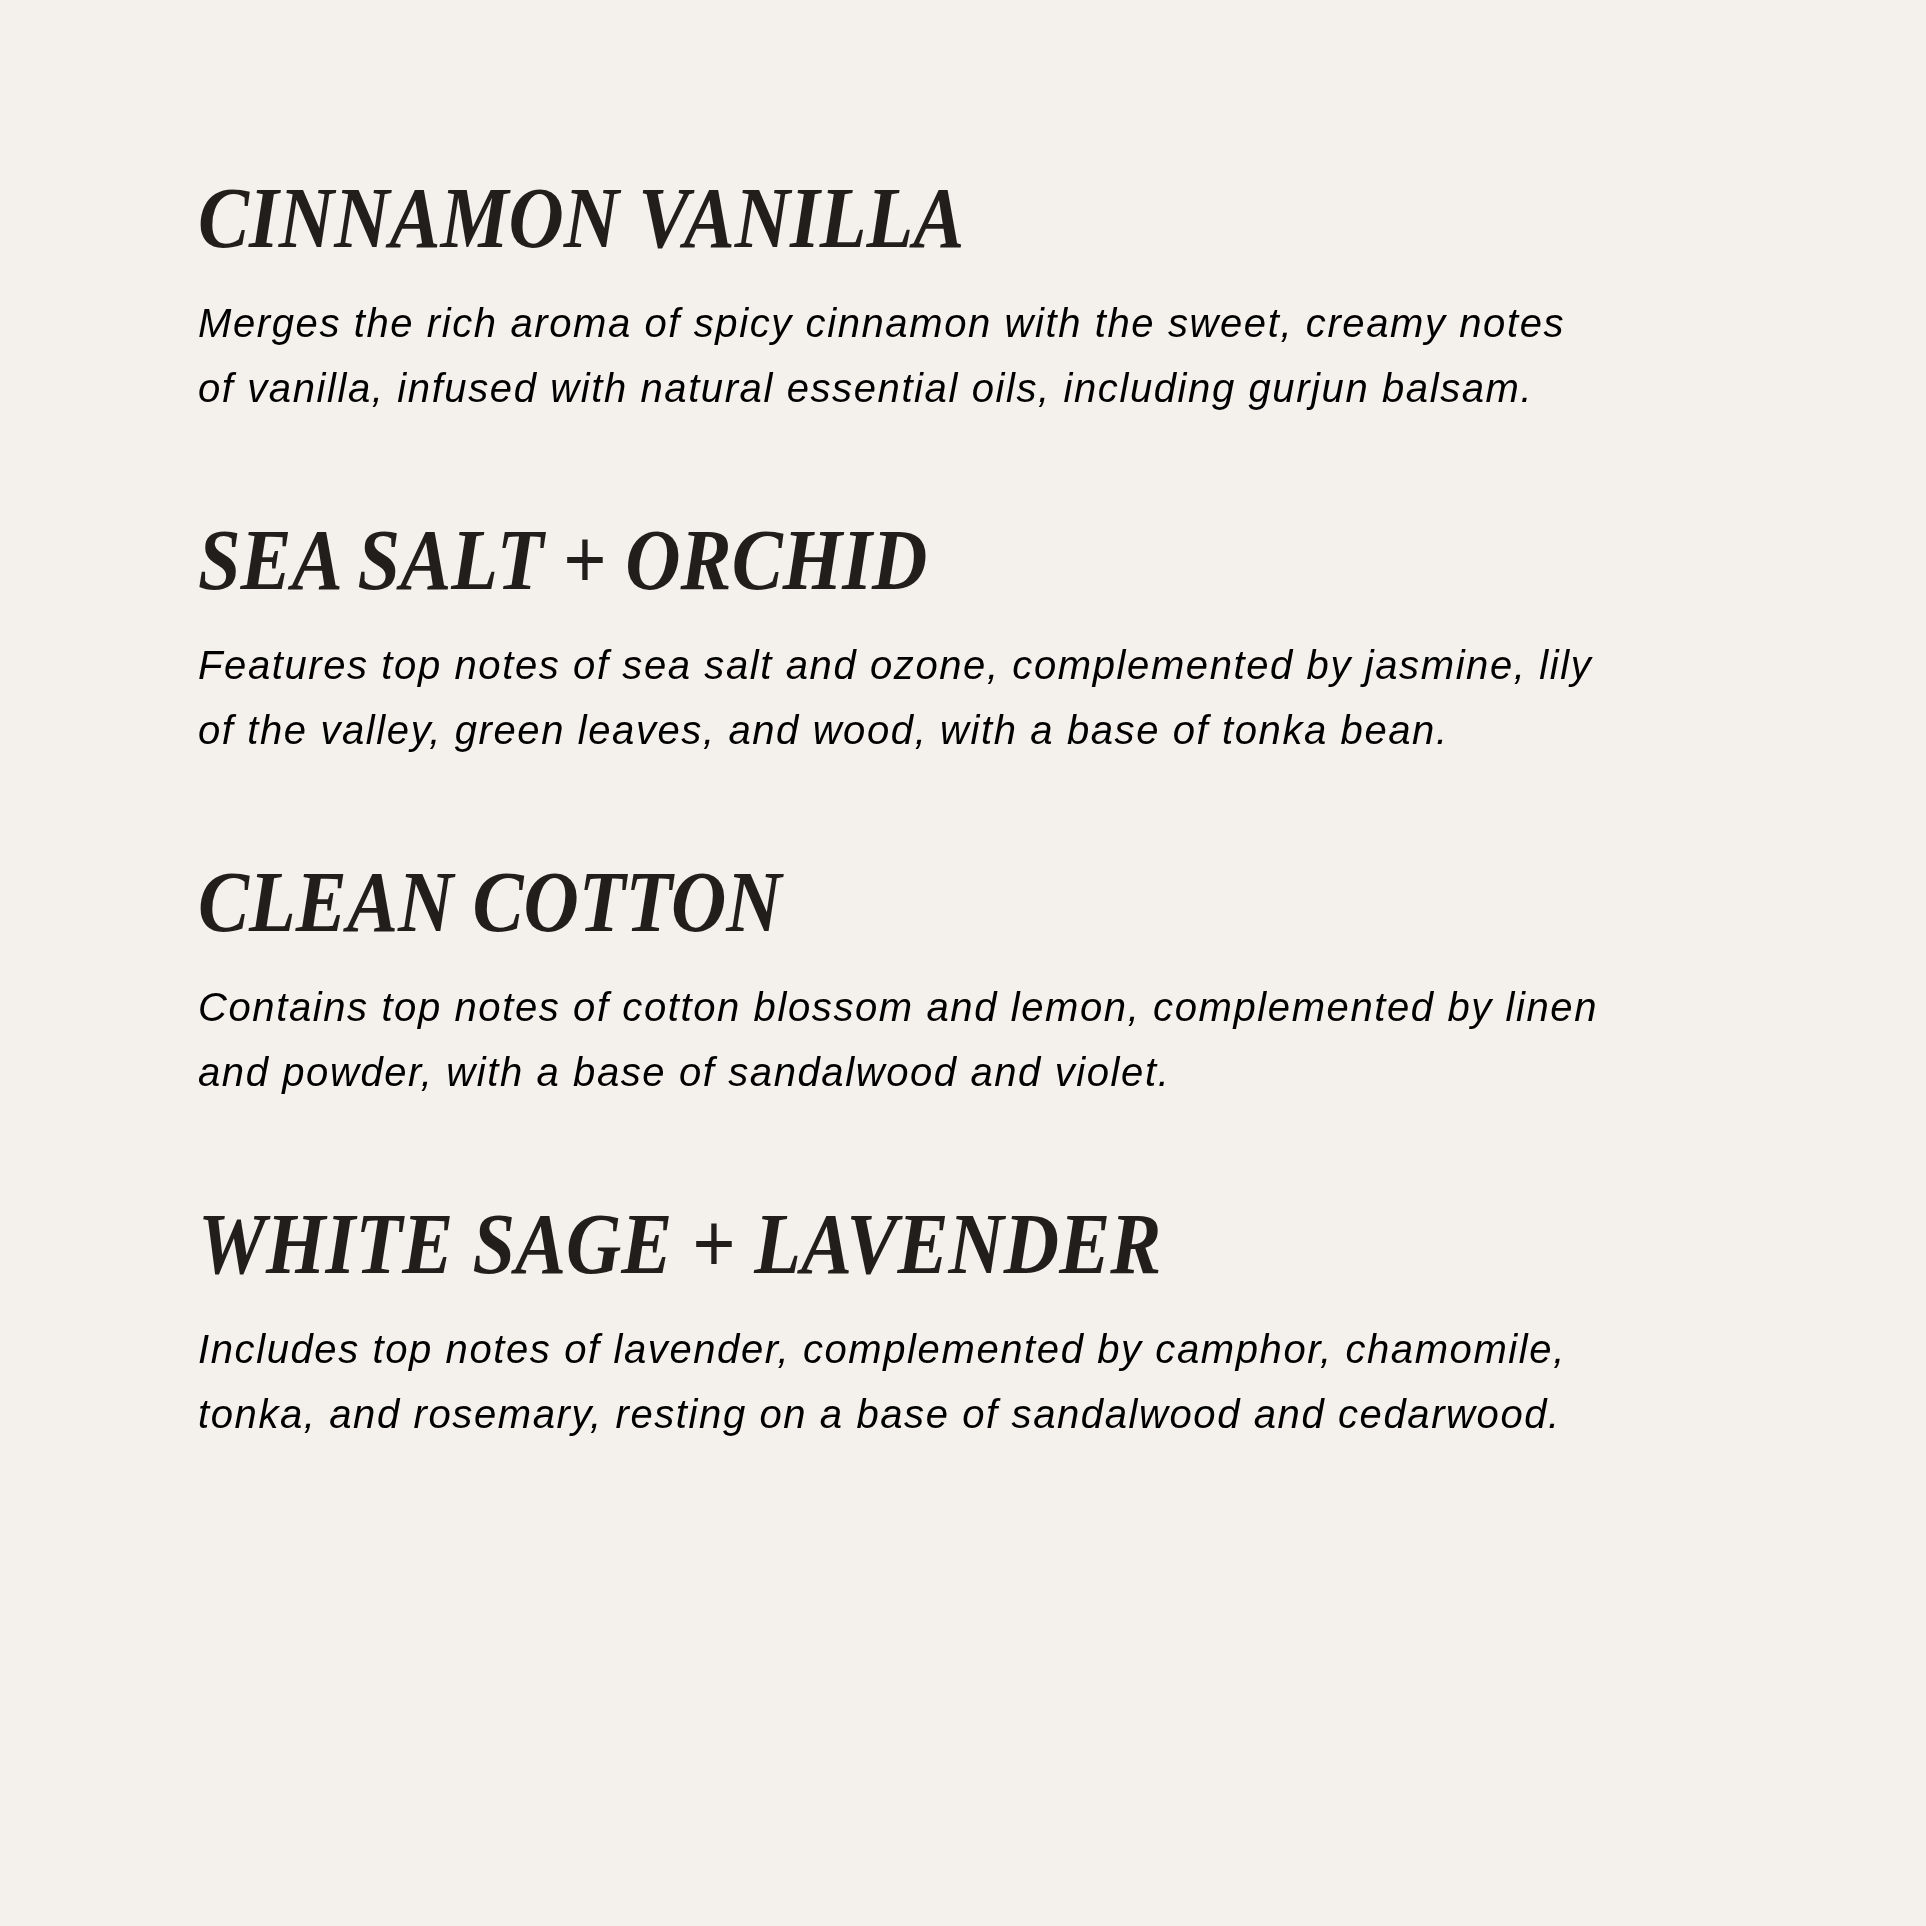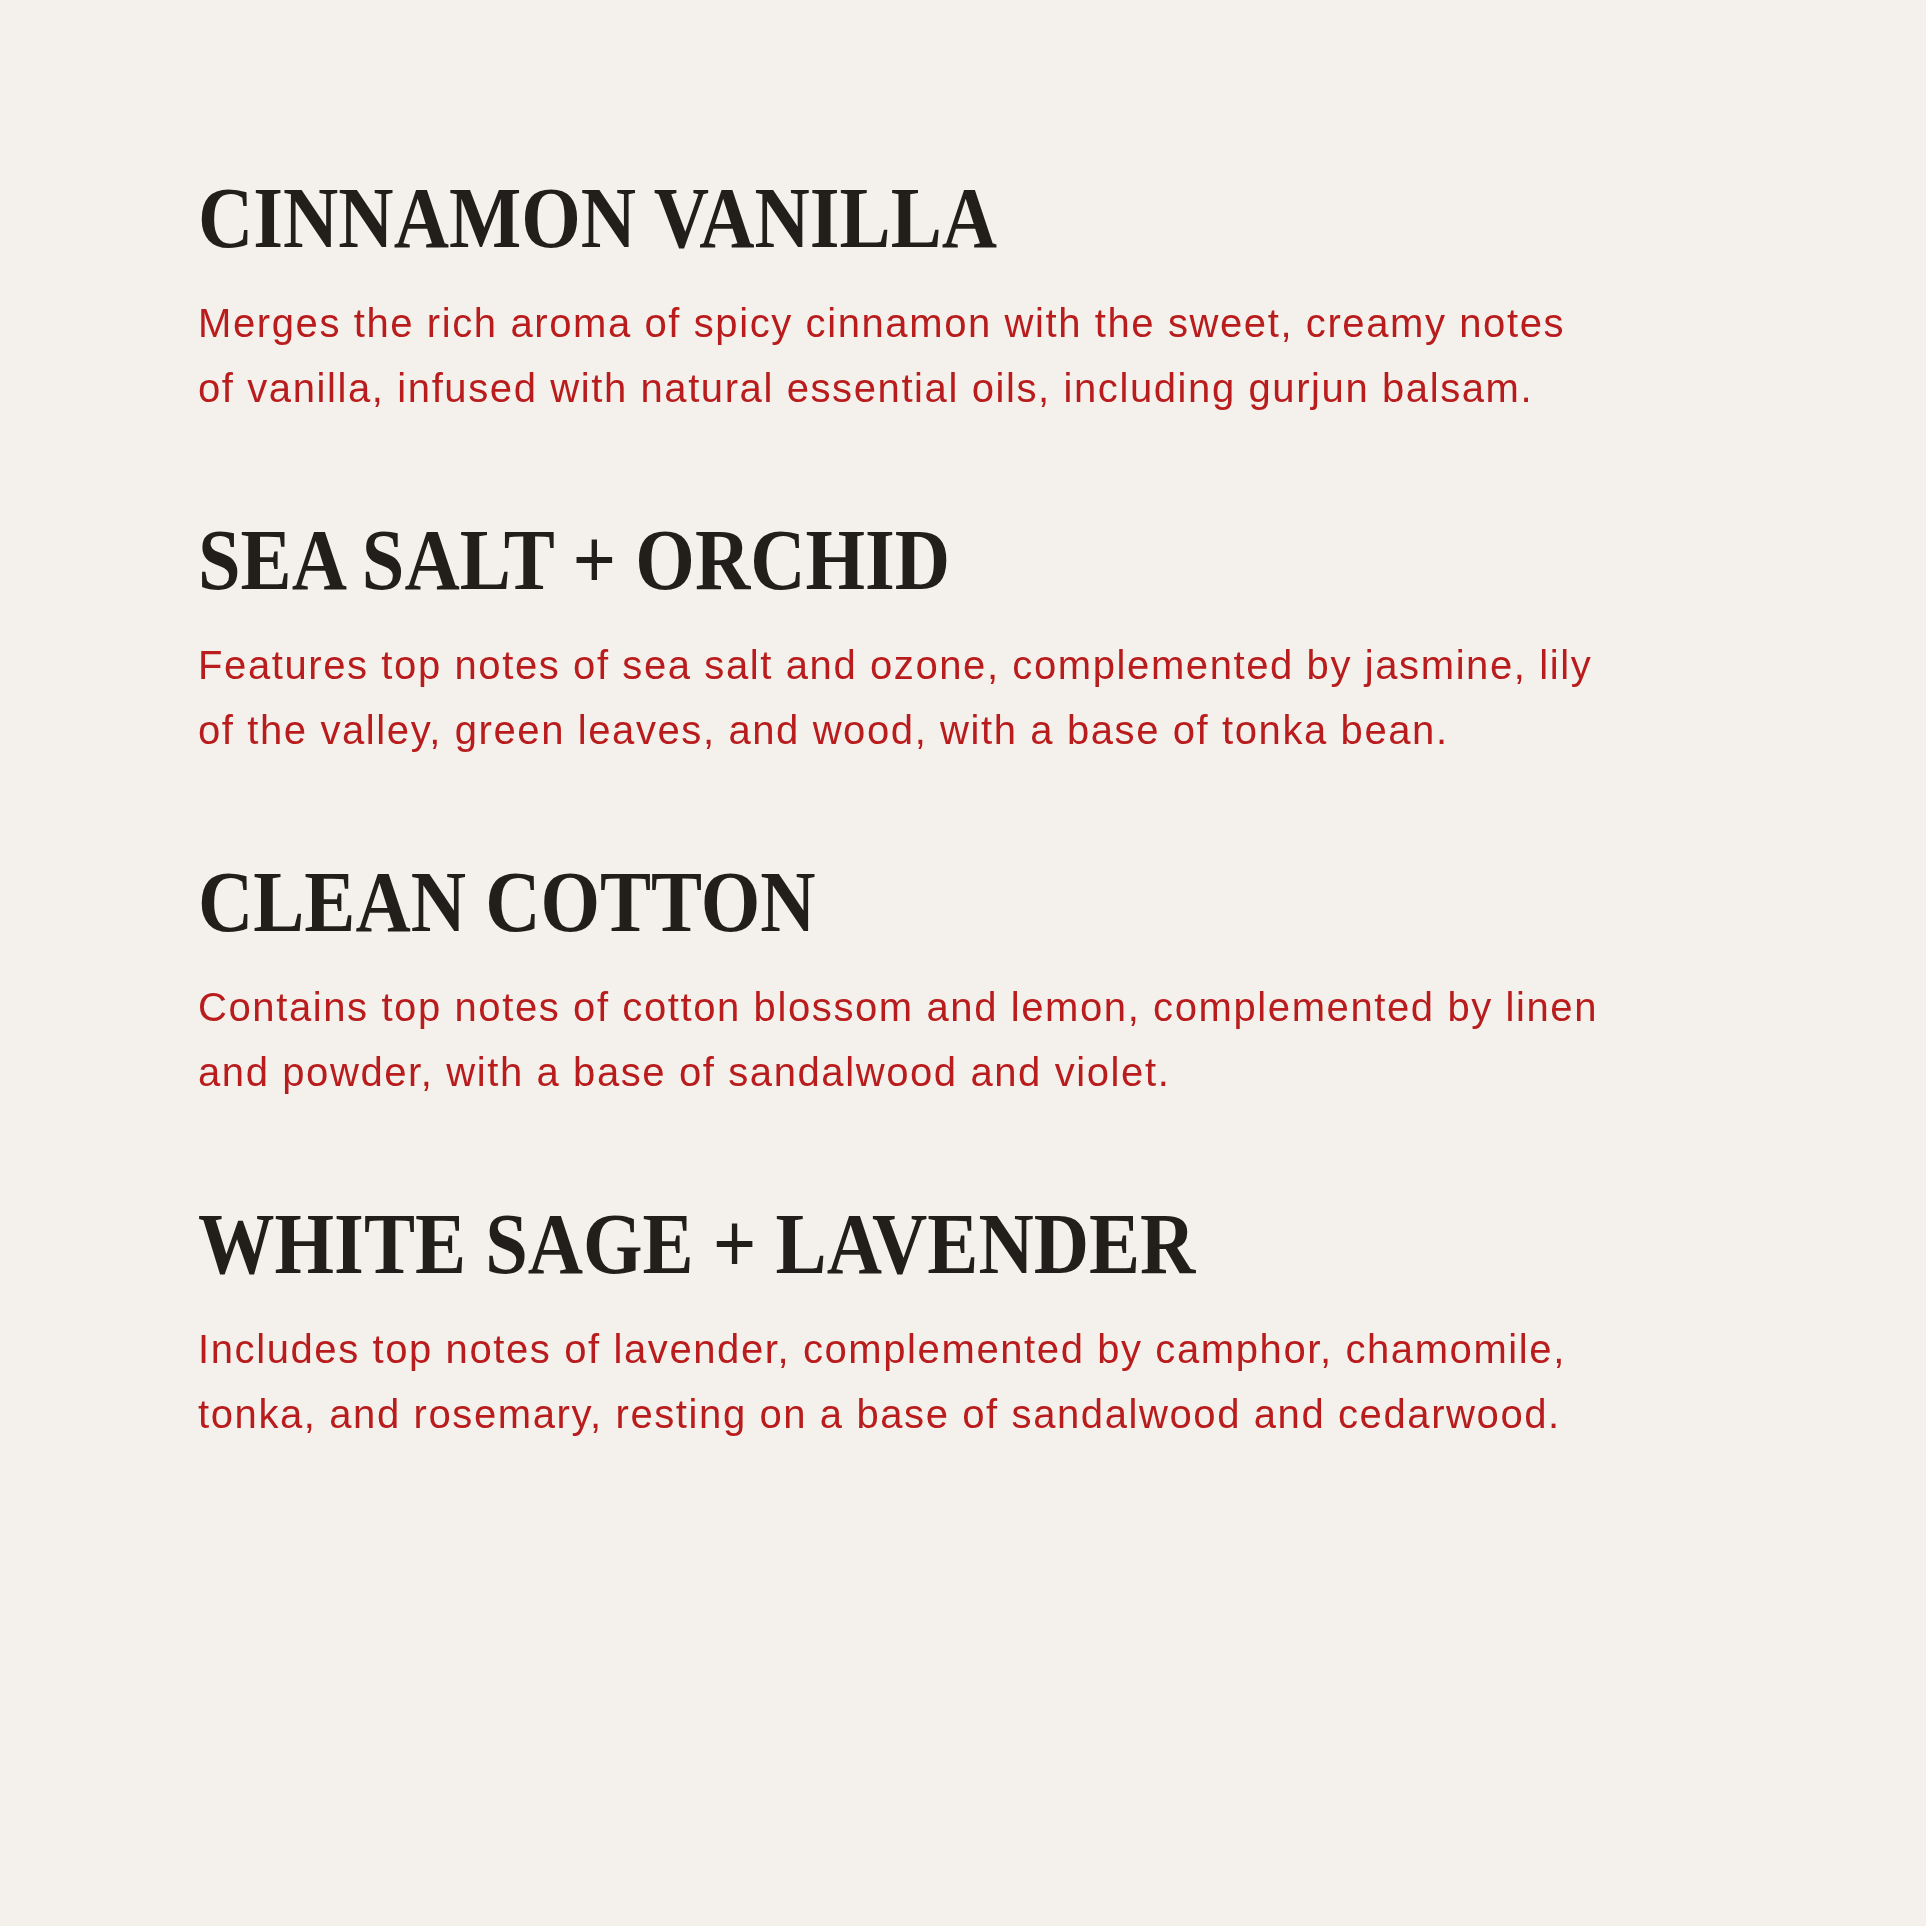--- a/index.html
+++ b/index.html
@@ -11,20 +11,21 @@
     height: 1927px;
     background: #f4f0eb;
     font-family: "Liberation Sans", sans-serif;
     overflow: hidden;
   }
   .page {
     box-sizing: border-box;
     width: 1927px;
     height: 1743px;
     padding: 170px 108px 0 198px;
+    font-style: italic;
   }
   .scent-section {
     margin: 0 0 91px 0;
   }
   .scent-title {
     font-family: "Liberation Serif", "DejaVu Serif", serif;
     font-weight: 600;
     font-size: 87px;
     line-height: 95px;
     letter-spacing: 0px;
@@ -33,21 +34,21 @@
     transform: scaleX(0.88);
     transform-origin: left center;
     white-space: nowrap;
   }
   .scent-description {
     font-family: "Liberation Sans", "DejaVu Sans", sans-serif;
     font-weight: 400;
     font-size: 40px;
     line-height: 65px;
     letter-spacing: 1.6px;
-    color: #b91c1c;
+    color: #000000;
     margin: 0;
     max-width: 1406px;
   }
 </style>
 </head>
 <body>
 
 <div class="page">
 
   <div class="scent-section">

